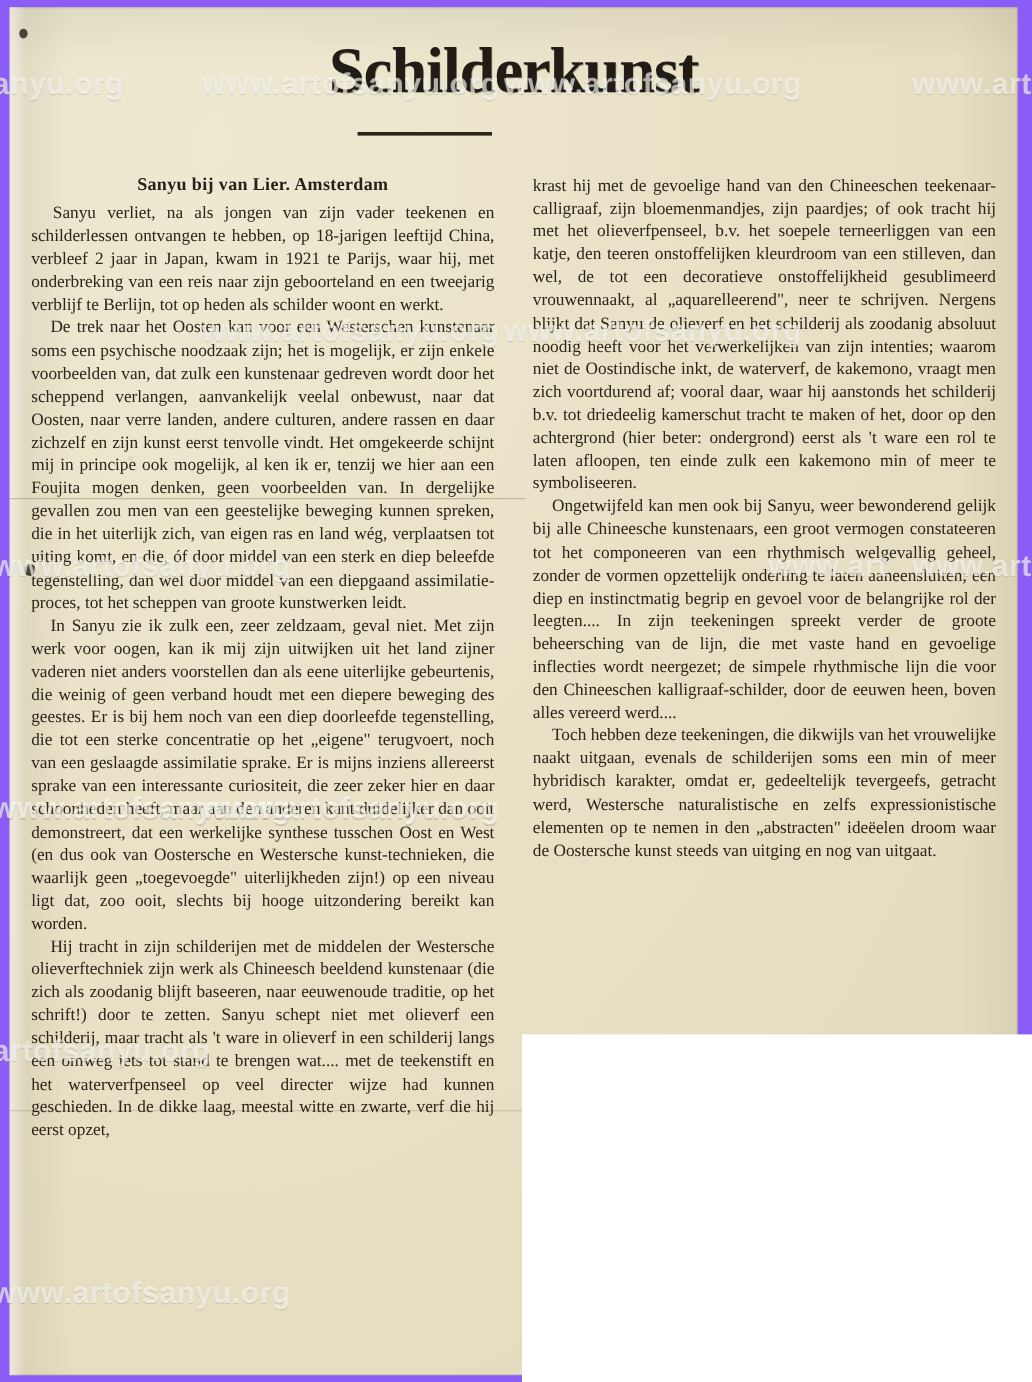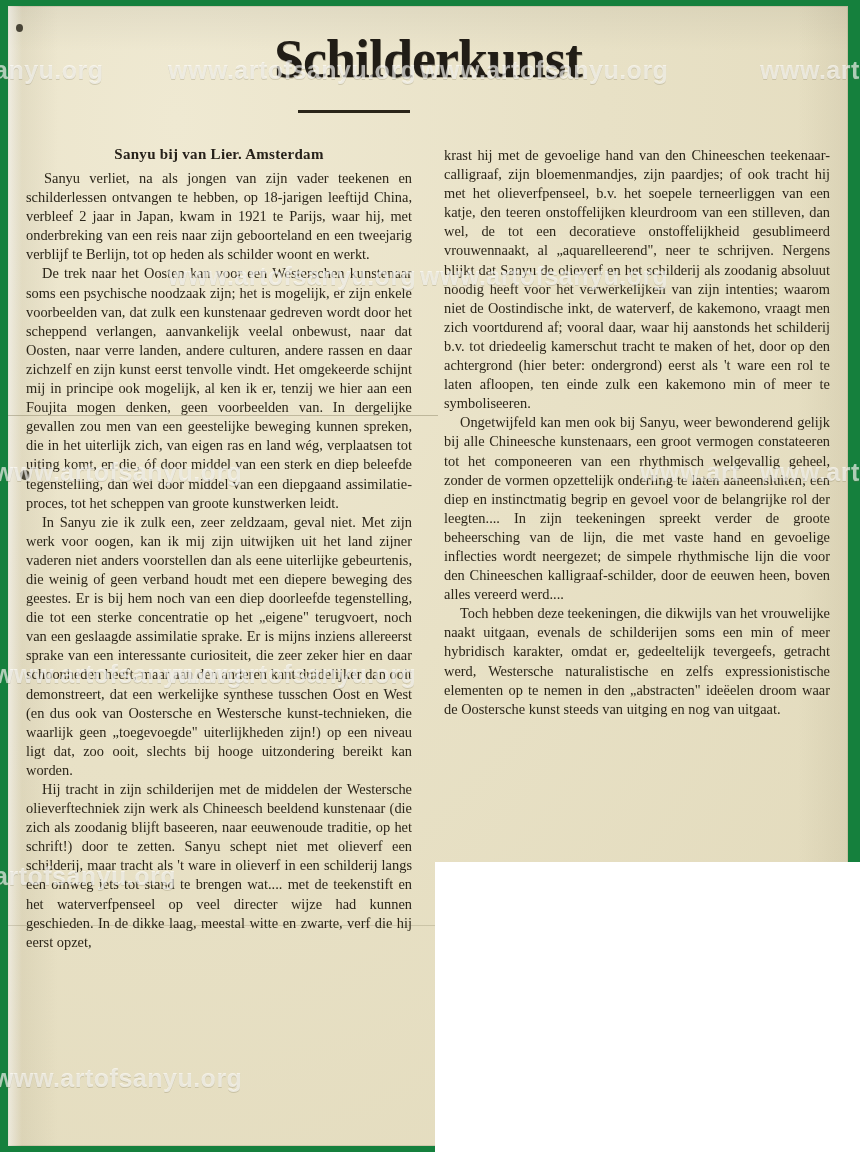--- a/index.html
+++ b/index.html
@@ -13,21 +13,21 @@
     position: relative;
     overflow: hidden;
     font-family: "Liberation Serif", serif;
   }
 
   
   #scan {
     position: absolute;
     left: 0; top: 0;
     width: 860px; height: 1152px;
-    background: #15803d;
+    background: #8b5cf6;
   }
   .paper {
     position: absolute;
     left: 8px;
     top: 6px;
     width: 840px;
     height: 1140px;
     background:
       linear-gradient(180deg, rgba(0,0,0,0.05) 0%, rgba(0,0,0,0) 4%),
       linear-gradient(90deg, rgba(120,110,80,0.12) 0%, rgba(0,0,0,0) 6%, rgba(0,0,0,0) 94%, rgba(120,110,80,0.10) 100%),

